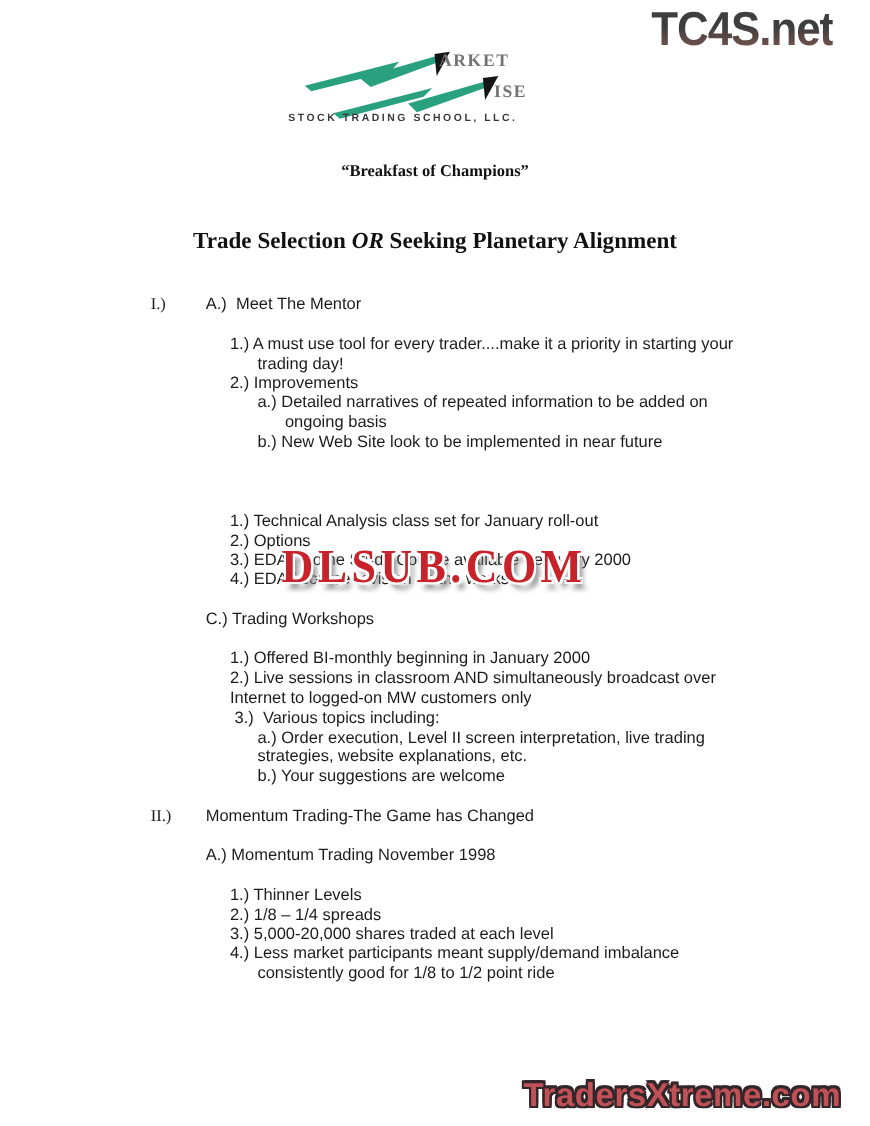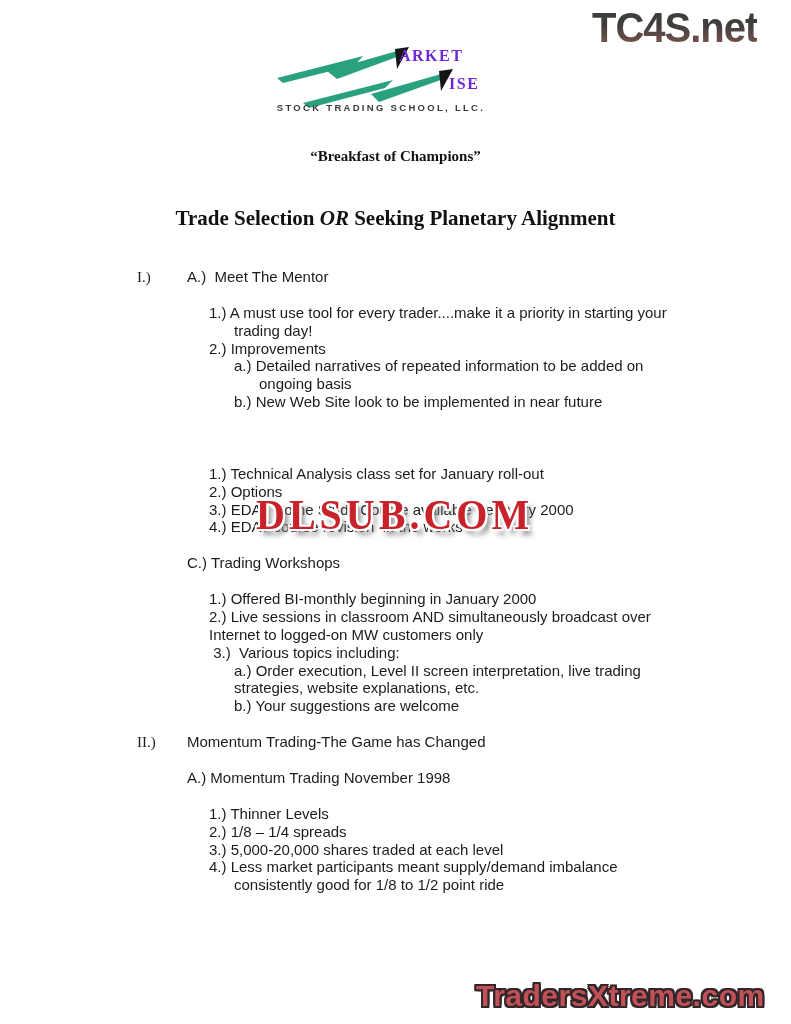--- a/index.html
+++ b/index.html
@@ -18,26 +18,26 @@
     -webkit-background-clip:text; background-clip:text;
     -webkit-text-fill-color:transparent; color:transparent;
   }
 
   
   .logo-svg { position:absolute; left:275px; top:45px; width:215px; height:70px; }
   .bolt { fill:var(--bolt-green); }
   .wedge { fill:#151515; }
   .brand {
     position:absolute; font:bold 16px "Liberation Serif", serif;
-    letter-spacing:1.5px; color:#6d28d9;
+    letter-spacing:1.5px; color:#737373;
   }
   .brand-top { left:399px; top:47px; }
   .brand-bottom { left:449px; top:75px; }
   .logo-subtitle {
-    position:absolute; left:272px; top:102px; width:218px; text-align:center;
+    position:absolute; left:262px; top:102px; width:218px; 
     font:bold 9.5px "Liberation Sans", sans-serif; letter-spacing:2.3px; color:#3a3a3a;
     white-space:nowrap;
   }
 
   
   .tagline {
     position:absolute; left:0; right:0; top:148px; text-align:center;
     font:bold 15px "Liberation Serif", serif; color:#111;
   }
   .doc-title {

